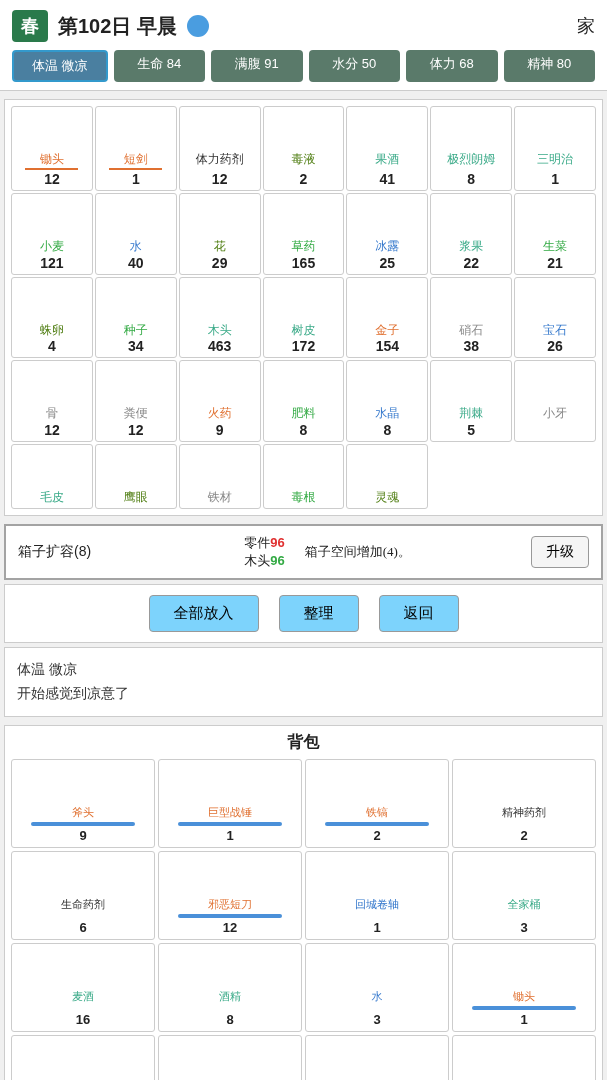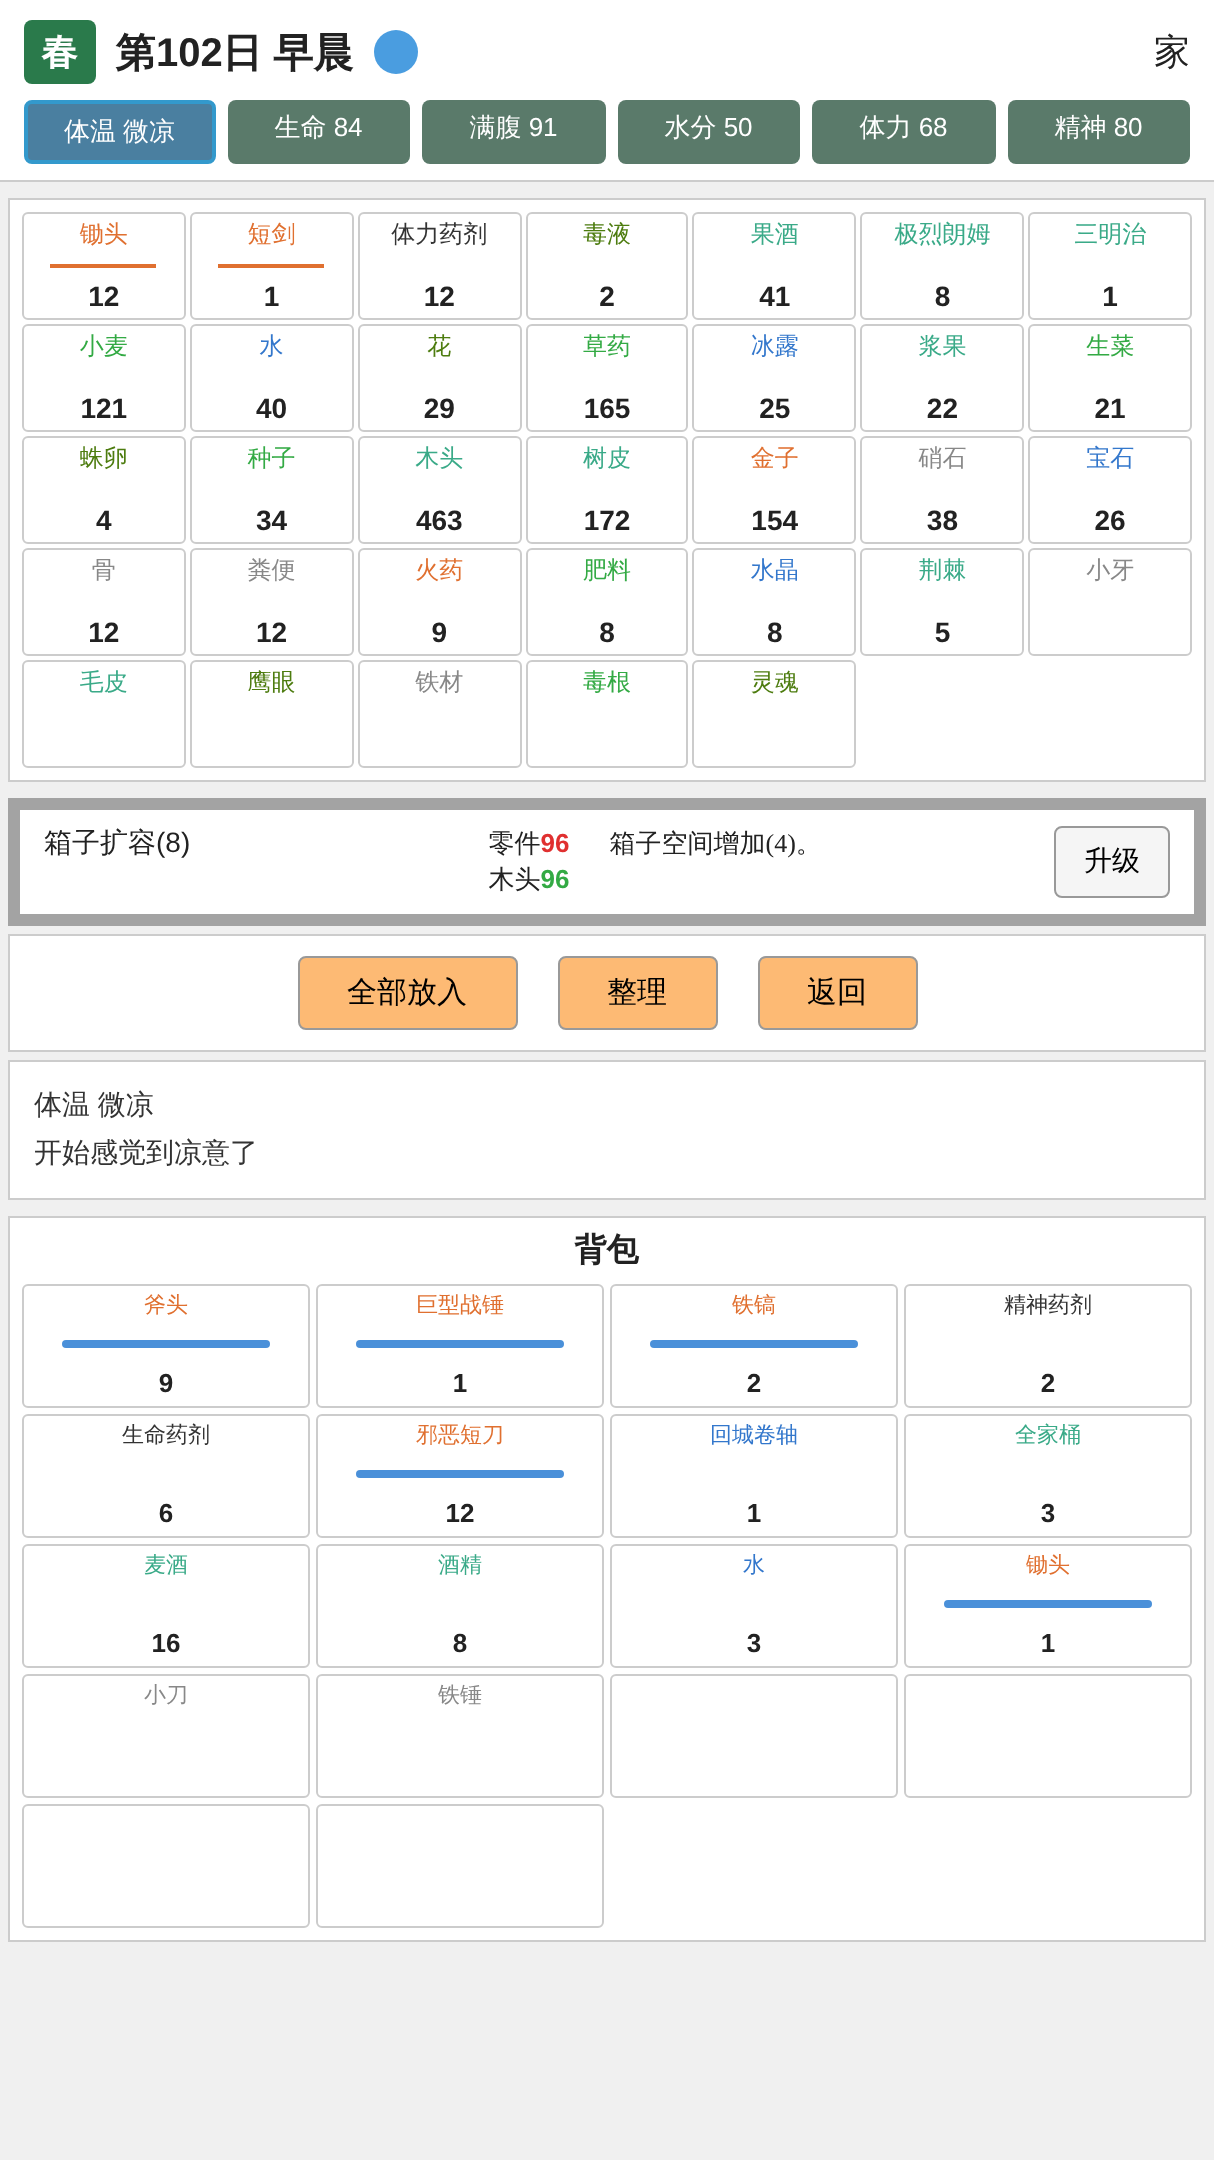--- a/index.html
+++ b/index.html
@@ -89,20 +89,21 @@
       display: flex;
       flex-direction: column;
       align-items: center;
       justify-content: space-between;
       background: #fff;
     }
     .item-name {
       font-size: 12px;
       line-height: 1.2;
       padding-bottom: 1px;
+      margin-top: 42px;
     }
     .item-name.orange { color: #e07030; }
     .item-name.teal { color: #3aaa88; }
     .item-name.purple { color: #4d7c0f; }
     .item-name.blue { color: #3377cc; }
     .item-name.green { color: #33aa44; }
     .item-name.gray { color: #888; }
     .item-name.dark { color: #333; }
     .item-underline {
       width: 70%;
@@ -112,24 +113,25 @@
     }
     .item-count {
       font-size: 14px;
       font-weight: bold;
       color: #222;
     }
 
     
     .upgrade-bar {
       background: #fff;
-      border: 6px solid #a3a3a3;
+      border: 2px solid #a3a3a3;
       margin: 0 4px 4px 4px;
       padding: 8px 12px;
       display: flex;
+      align-items: center;
       gap: 20px;
     }
     .upgrade-info {
       flex: 1;
       font-size: 14px;
     }
     .parts-info {
       display: flex;
       flex-direction: column;
       font-size: 13px;
@@ -156,21 +158,21 @@
       justify-content: center;
       gap: 20px;
       padding: 10px 4px;
       background: #fff;
       margin: 0 4px 4px 4px;
       border: 1px solid #ccc;
     }
     .action-btn {
       border: 1px solid #999;
       border-radius: 4px;
-      background: #fdba74;
+      background: #7dd3fc;
       padding: 8px 24px;
       font-size: 15px;
       cursor: pointer;
     }
 
     
     .status-box {
       background: #fff;
       border: 1px solid #ccc;
       margin: 0 4px 8px 4px;

